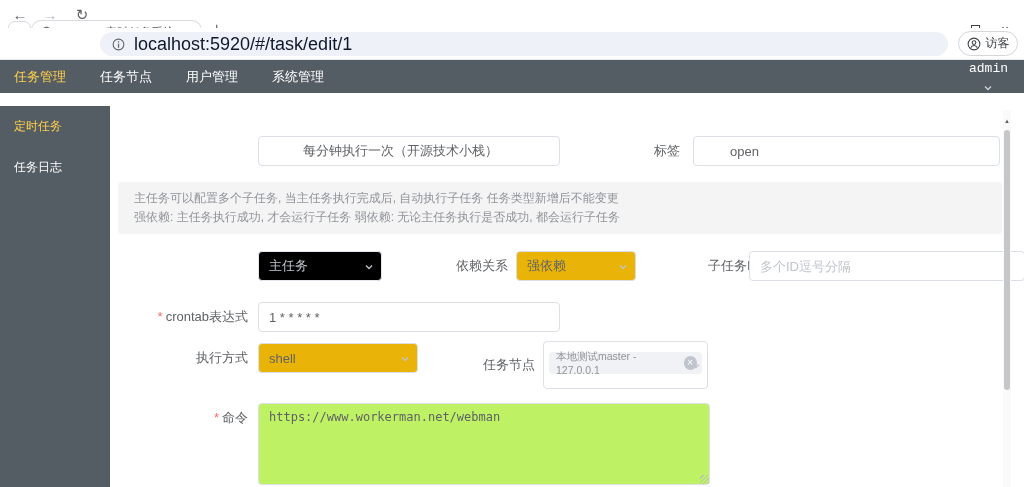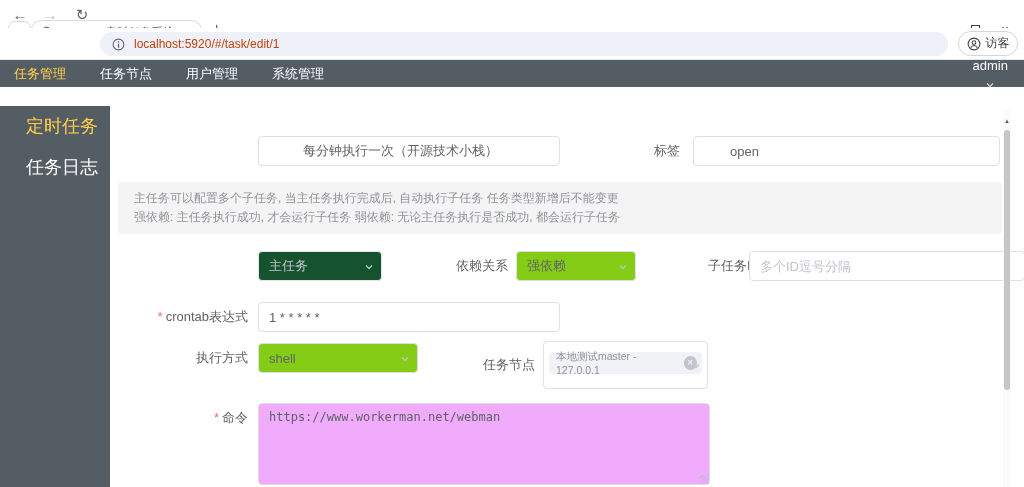--- a/index.html
+++ b/index.html
@@ -19,62 +19,62 @@
   .new-tab-btn { position:absolute; left:212px; top:4px; font-size:16px; color:#5f6368; }
   .win-controls { position:absolute; right:4px; top:0; height:26px; display:flex; align-items:center; }
   .win-btn { width:30px; text-align:center; color:#3c4043; font-size:13px; }
 
   .toolbar { position:absolute; top:28px; left:0; right:0; height:32px; background:#fff;
       border-bottom:1px solid #e7e9ec; }
   .nav-btn { position:absolute; top:6px; font-size:15px; color:#5f6368; width:20px; text-align:center; }
   .nav-btn.fwd { color:#b9bcc1; }
   .url-pill { position:absolute; left:100px; top:32px; width:848px; height:24px; background:#eef1f8;
       border-radius:12px; display:flex; align-items:center; padding:0 12px; gap:9px; }
-  .url-text { font-size:12px; color:#c2410c; }
+  .url-text { font-size:18px; color:#0f172a; }
   .profile-chip { position:absolute; left:958px; top:31px; width:60px; height:25px;
       border:1px solid #d4d6da; border-radius:13px; display:flex; align-items:center;
       justify-content:center; gap:5px; font-size:12px; color:#3c4043; background:#fff; }
   .kebab { position:absolute; left:1019px; top:36px; font-size:13px; color:#5f6368; }
 
   
-  .navbar { position:absolute; top:60px; left:0; right:0; height:27px; background:#545c64;
-      display:flex; align-items:center; padding-left:14px; gap:34px; font-size:13px; color:#fff; }
+  .navbar { position:absolute; top:60px; left:0; right:0; height:33px; background:#545c64;
+      display:flex; align-items:center; padding-left:14px; gap:34px; font-size:13px; color:#fff;font-family:Liberation Mono, monospace; }
   .nav-item { cursor:default; }
   .nav-item.active { color:#ffd04b; }
   .nav-user { margin-left:auto; margin-right:16px; display:flex; align-items:center; gap:7px;flex-direction:column; }
 
   .sidebar { position:absolute; top:106px; left:0; width:110px; height:381px; background:#545c64; }
-  .side-item { height:41px; line-height:41px; padding-left:14px; font-size:18px; color:#fff;text-align:center; }
+  .side-item { height:41px; line-height:41px; padding-left:14px; font-size:12px; color:#fff; }
   .side-item.active { color:#ffd04b; }
 
   
   .main { position:absolute; left:110px; top:102px; width:914px; height:385px; background:#fff; }
   .flabel { position:absolute; height:30px; line-height:30px; font-size:13px; color:#606266;
       text-align:right; white-space:nowrap; }
   .req { color:#f56c6c; margin-right:3px; }
   .finput { position:absolute; height:30px; border:1px solid #dcdfe6; border-radius:4px;
       font-size:13px; color:#606266; padding:0 10px; outline:none; background:#fff; font-family:inherit; }
   .finput::placeholder { color:#c0c4cc; }
   .fselect { position:absolute; height:30px; border:1px solid #dcdfe6; border-radius:4px;
-      font-size:13px; color:#606266; display:flex; align-items:center; padding:0 24px 0 10px; background:#84cc16; }
+      font-size:13px; color:#606266; display:flex; align-items:center; padding:0 24px 0 10px; background:#eab308; }
   .fselect .chev { position:absolute; right:7px; top:10px; }
-  .fselect.disabled { background:#14532d; border-color:#e4e7ed; color:#c0c4cc; }
+  .fselect.disabled { background:#000000; border-color:#e4e7ed; color:#c0c4cc; }
   .info-box { position:absolute; left:8px; top:80px; width:884px; height:52px; background:#f4f4f5;
       border-radius:4px; padding:8px 16px; font-size:12px; color:#909399;
       display:flex; flex-direction:column; justify-content:space-between; }
   .node-box { position:absolute; left:433px; top:239px; width:165px; height:48px;
       border:1px solid #dcdfe6; border-radius:4px; padding:4px 5px; background:#fff; }
   .node-tag { display:inline-flex; align-items:center; gap:5px; background:#f0f2f5;
       border-radius:4px; padding:0 5px 0 7px; height:22px; font-size:10.5px; color:#909399; }
   .tag-close { width:14px; height:14px; border-radius:50%; background:#c0c4cc; color:#fff;
       font-size:10px; line-height:13px; text-align:center; }
   .node-chev { position:absolute; right:6px; top:19px; }
   .ftextarea { position:absolute; left:148px; top:301px; width:452px; height:82px;
       border:1px solid #dcdfe6; border-radius:4px; padding:6px 10px; resize:none; outline:none;
-      font-family:"DejaVu Sans Mono","Liberation Mono",monospace; font-size:12px; color:#606266; background:#f0abfc; }
+      font-family:"DejaVu Sans Mono","Liberation Mono",monospace; font-size:12px; color:#606266; background:#bef264; }
   .grip { position:absolute; left:590px; top:373px; width:9px; height:9px;
       background:repeating-linear-gradient(135deg, transparent 0 2px, #b9bcc0 2px 3px); }
 
   
   .scrollbar { position:absolute; left:1003px; top:110px; width:8px; height:377px; background:#fafafa; }
   .scroll-arrow { position:absolute; top:8px; left:0; width:8px; text-align:center; font-size:6px;
       color:#5a5a5a; line-height:6px; }
   .scroll-thumb { position:absolute; top:20px; left:1px; width:6px; height:260px; background:#c4c6c9;
       border-radius:3px; }
 

